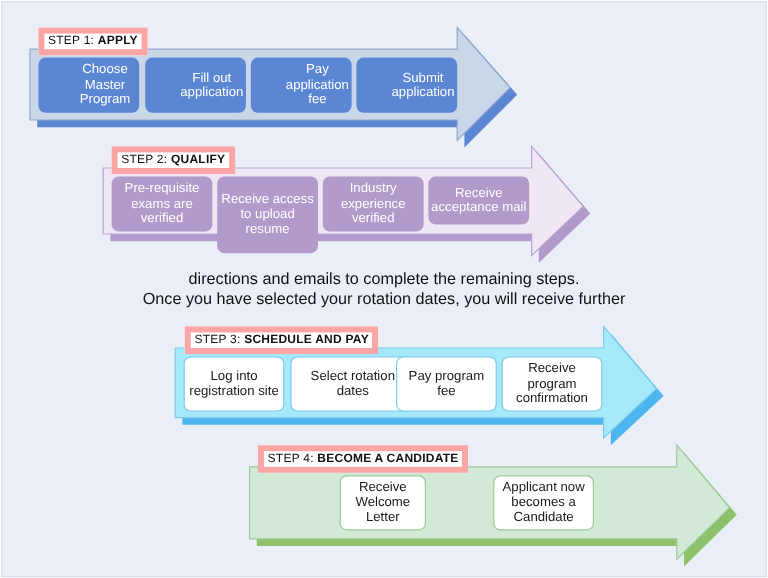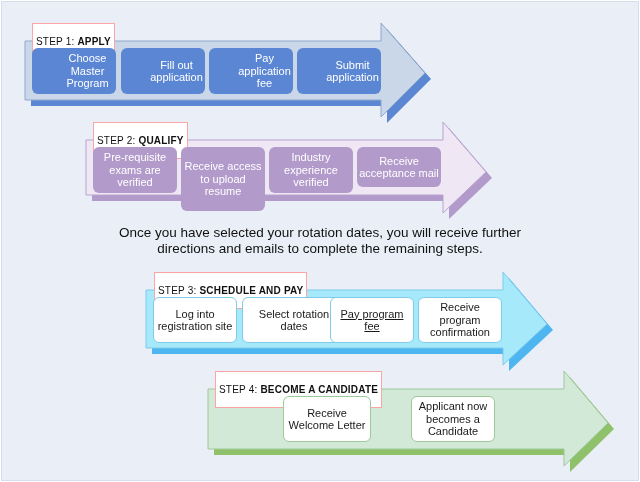--- a/index.html
+++ b/index.html
@@ -1,19 +1,19 @@
 <!DOCTYPE html>
 <html><head>
 <meta charset="utf-8">
 <style>
   html,body{margin:0;padding:0;}
   body{width:640px;height:482px;background:#ffffff;position:relative;overflow:hidden;font-family:"Liberation Sans",sans-serif;}
   .frame{position:absolute;left:1px;top:1px;width:636px;height:478px;background:#eaeef7;border:1px solid #d6dcea;}
   svg.arrows{position:absolute;left:0;top:0;}
-  .label{position:absolute;background:#ffffff;border:1px solid #fca5a5;font-size:10px;color:#111;padding:12px 3px;line-height:11px;white-space:nowrap;letter-spacing:0.2px;}
+  .label{position:absolute;background:#ffffff;border:5px solid #fca5a5;font-size:10px;color:#111;padding:1px 3px;line-height:11px;white-space:nowrap;letter-spacing:0.2px;}
   .label b{font-weight:bold;}
   .box{position:absolute;border-radius:6px;display:flex;align-items:center;justify-content:center;text-align:center;font-size:11px;line-height:12.5px;box-sizing:border-box;padding:0 2px;}
   .s1{background:#5b86d4;color:#ffffff;padding-left:29px;}
   .s2{background:#b29acb;color:#ffffff;}
   .s3{background:#ffffff;color:#1a1a1a;border:1px solid #7fcbe8;}
   .s4{background:#ffffff;color:#1a1a1a;border:1px solid #9ec99a;}
   .note{position:absolute;left:60px;top:225px;width:520px;text-align:center;font-size:13.5px;line-height:16px;color:#111;}
 </style>
 </head>
 <body>
@@ -68,35 +68,35 @@
     <span>Receive access to upload resume</span>
   </div>
 <div class="box s2" style="left:269px;top:147px;width:84px;height:46px;">
     <span>Industry experience verified</span>
   </div>
 <div class="box s2" style="left:357px;top:147px;width:84px;height:40px;">
     <span>Receive acceptance mail</span>
   </div>
 
 <div class="note">
+  <div>directions and emails to complete the remaining steps.</div>
   <div>Once you have selected your rotation dates, you will receive further</div>
-  <div>directions and emails to complete the remaining steps.</div>
 </div>
 
 <div class="box s3" style="left:153px;top:297px;width:84px;height:46px;">
     <span>Log into registration site</span>
   </div>
 <div class="box s3" style="left:242px;top:297px;width:104px;height:46px;">
     <span>Select rotation dates</span>
   </div>
-<div class="box s3" style="left:330px;top:297px;width:84px;height:46px;text-decoration:underline;">
+<div class="box s3" style="left:330px;top:297px;width:84px;height:46px;">
     <span>Pay program fee</span>
   </div>
 <div class="box s3" style="left:418px;top:297px;width:84px;height:46px;">
     <span>Receive program confirmation</span>
   </div>
 
-<div class="box s4" style="left:283px;top:396px;width:88px;height:46px;">
+<div class="box s4" style="left:283px;top:396px;width:72px;height:46px;">
     <span>Receive Welcome Letter</span>
   </div>
 <div class="box s4" style="left:411px;top:396px;width:84px;height:46px;">
     <span>Applicant now becomes a Candidate</span>
   </div>
 
 </body></html>

